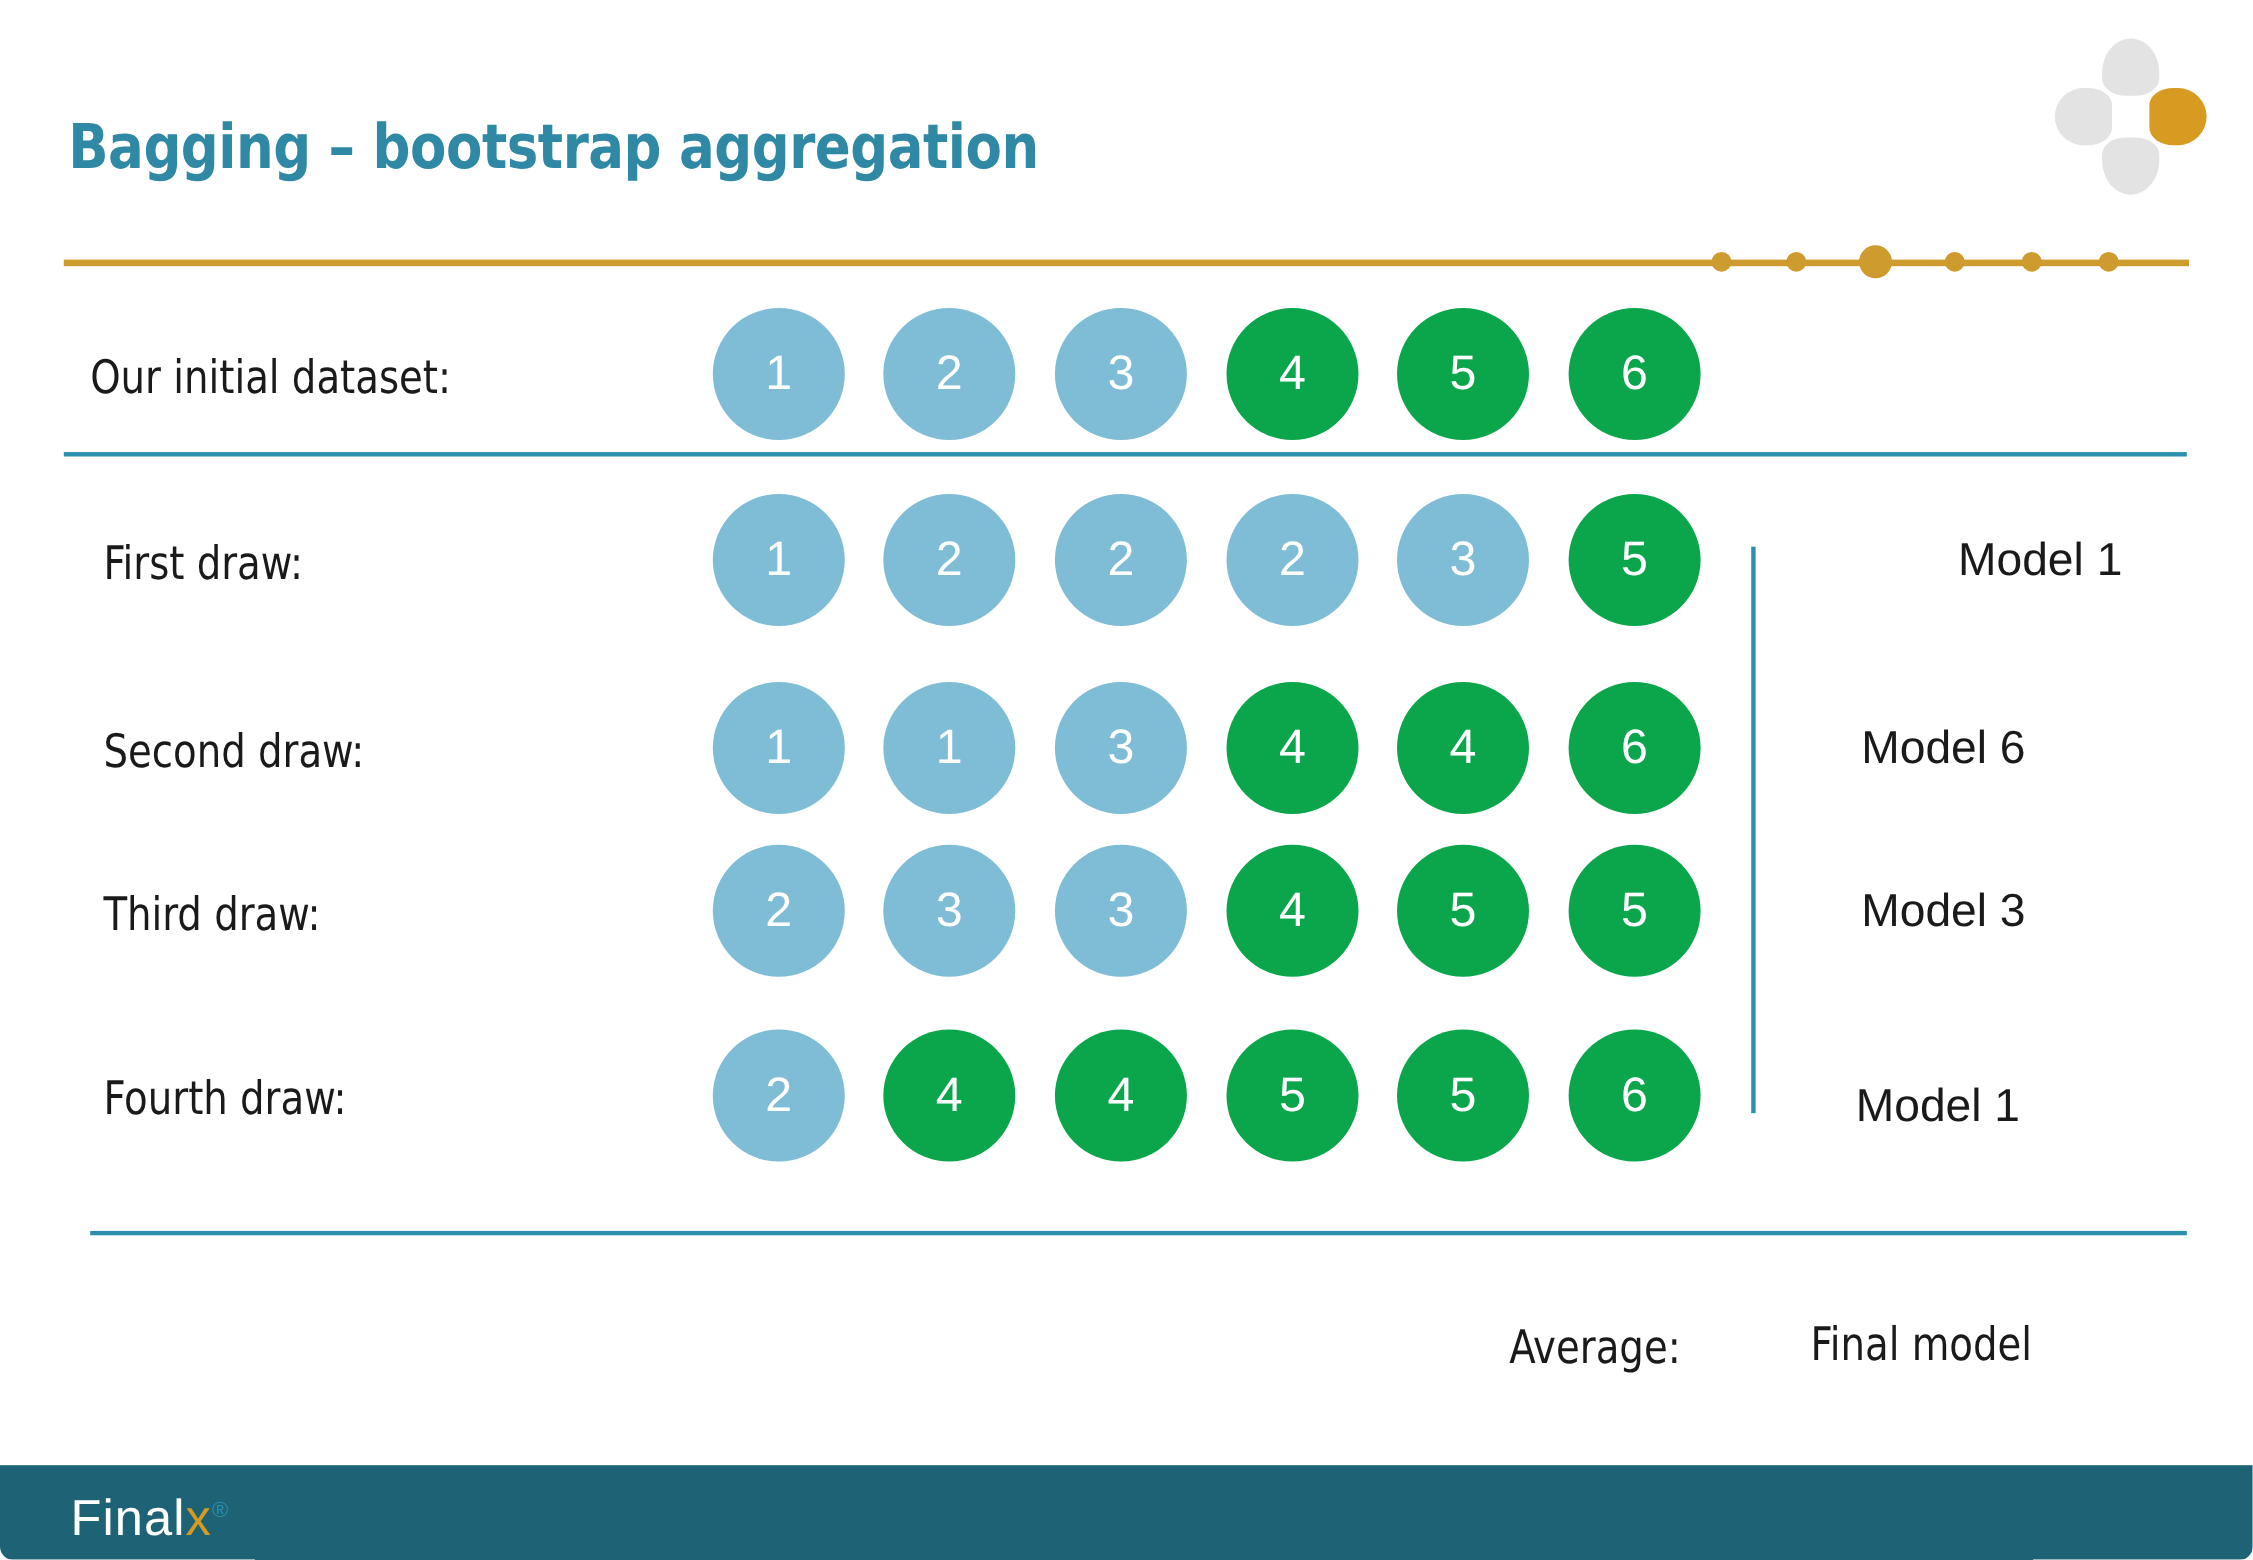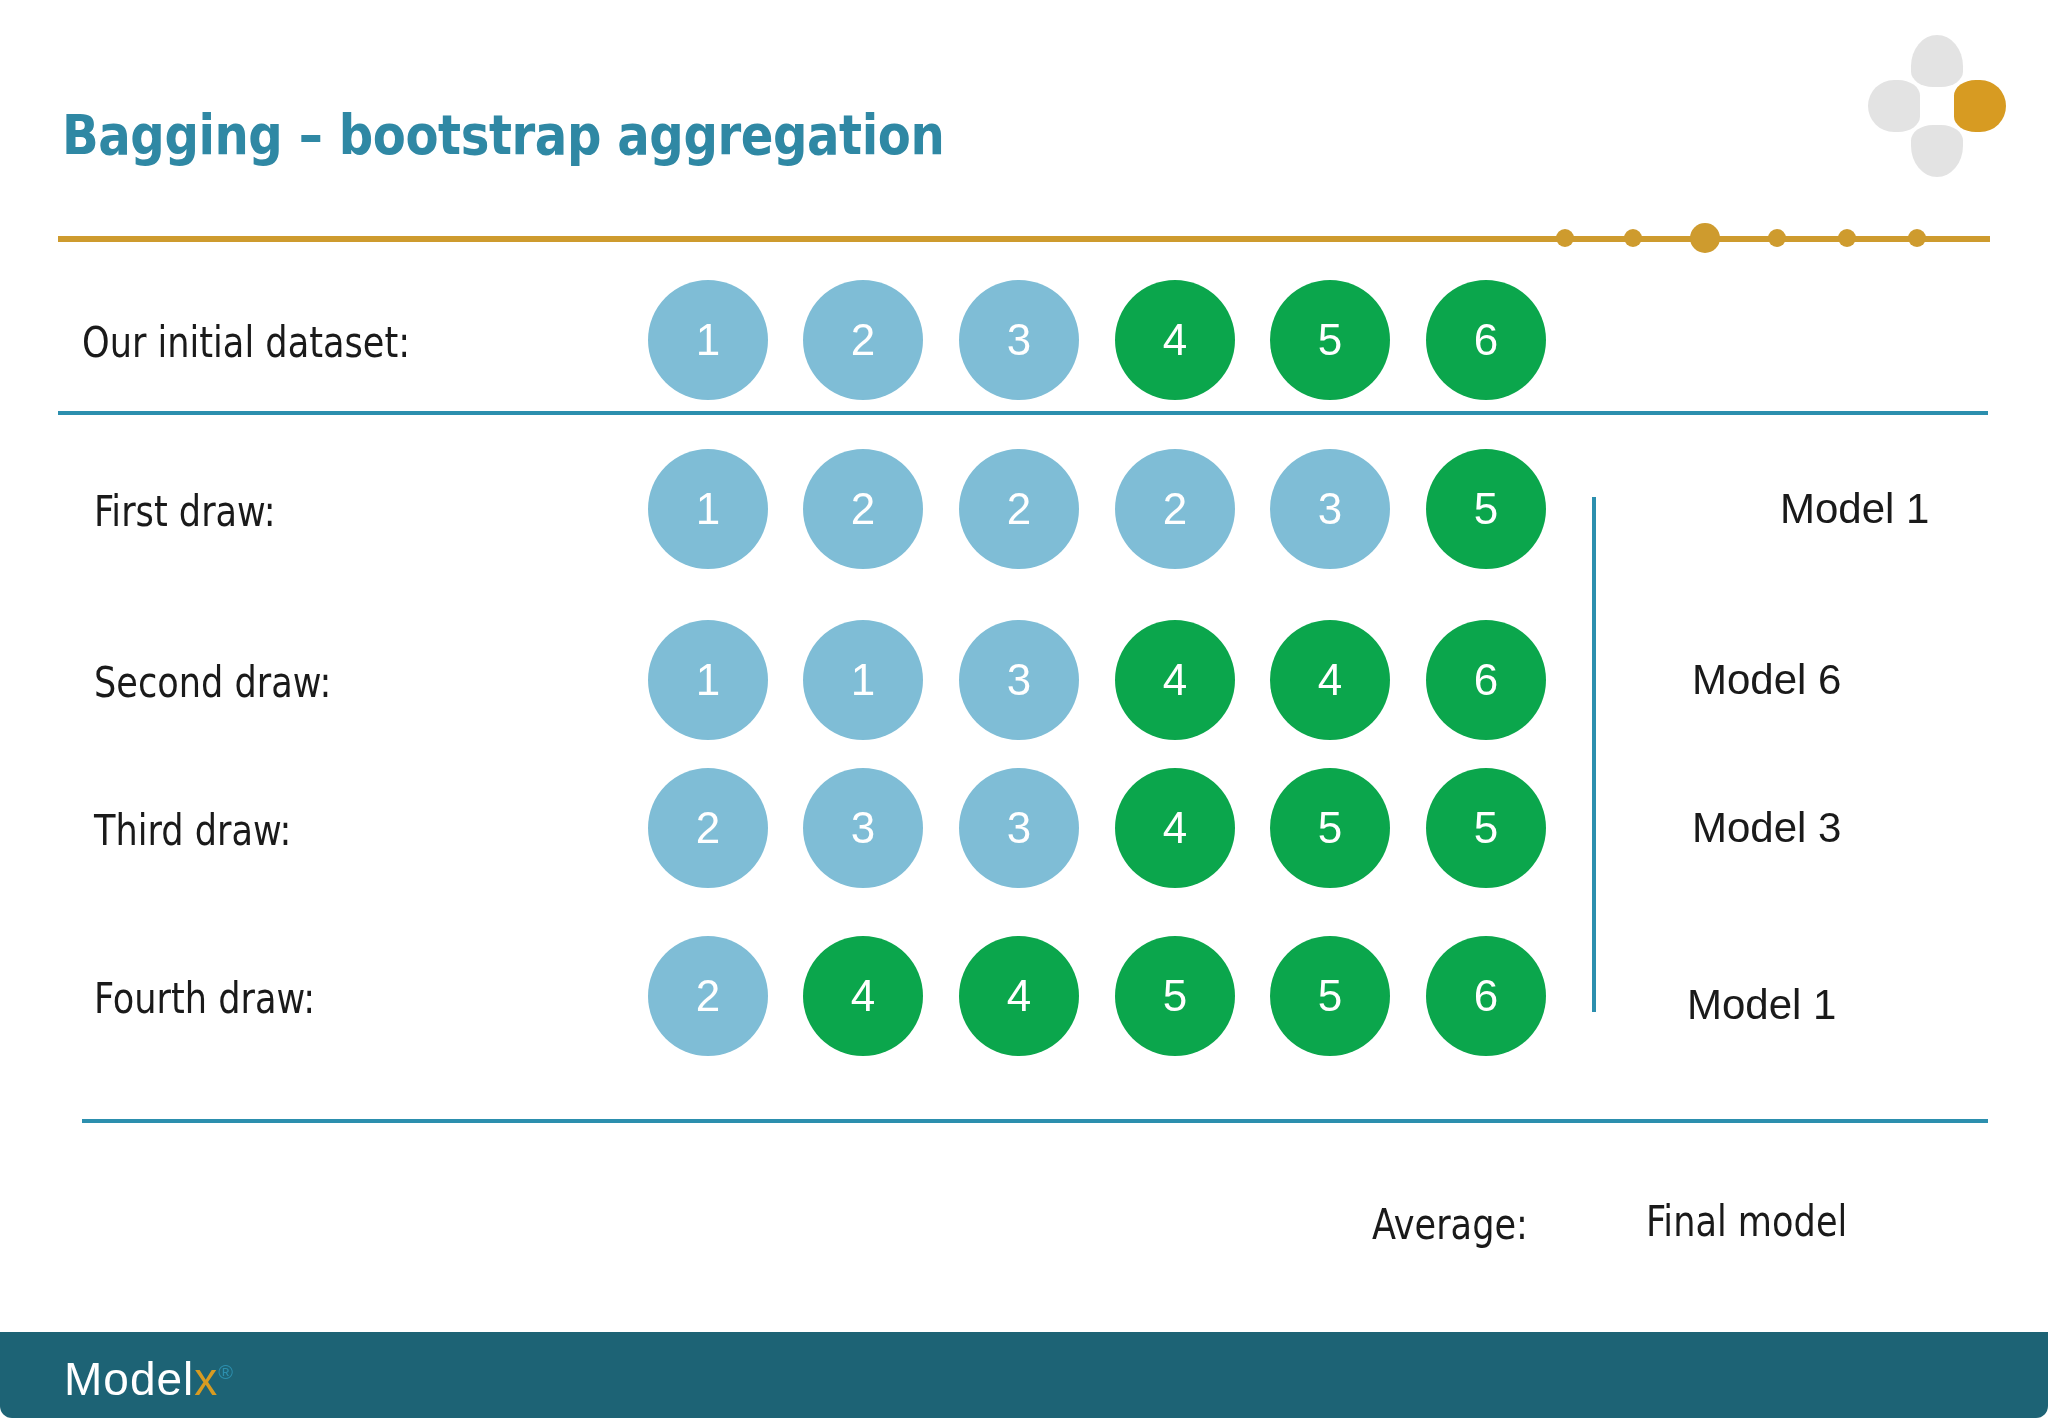--- a/index.html
+++ b/index.html
@@ -253,16 +253,16 @@
       <div class="model-label" style="left: 1692px; top: 680px;">Model 6</div>
       <div class="model-label" style="left: 1692px; top: 828px;">Model 3</div>
       <div class="model-label" style="left: 1687px; top: 1005px;">Model 1</div>
     </div>
 
   <div id="average-label">Average:</div>
   <div id="final-model-label">Final model</div>
 
   <div id="footer-bar"></div>
   <div id="footer-logo">
-    <span class="logo-main">Model</span><span class="logo-x">x</span><span class="logo-reg">®</span>
+    <span class="logo-main">Final</span><span class="logo-x">x</span><span class="logo-reg">®</span>
   </div>
 
 </div>
 
 </body></html>

